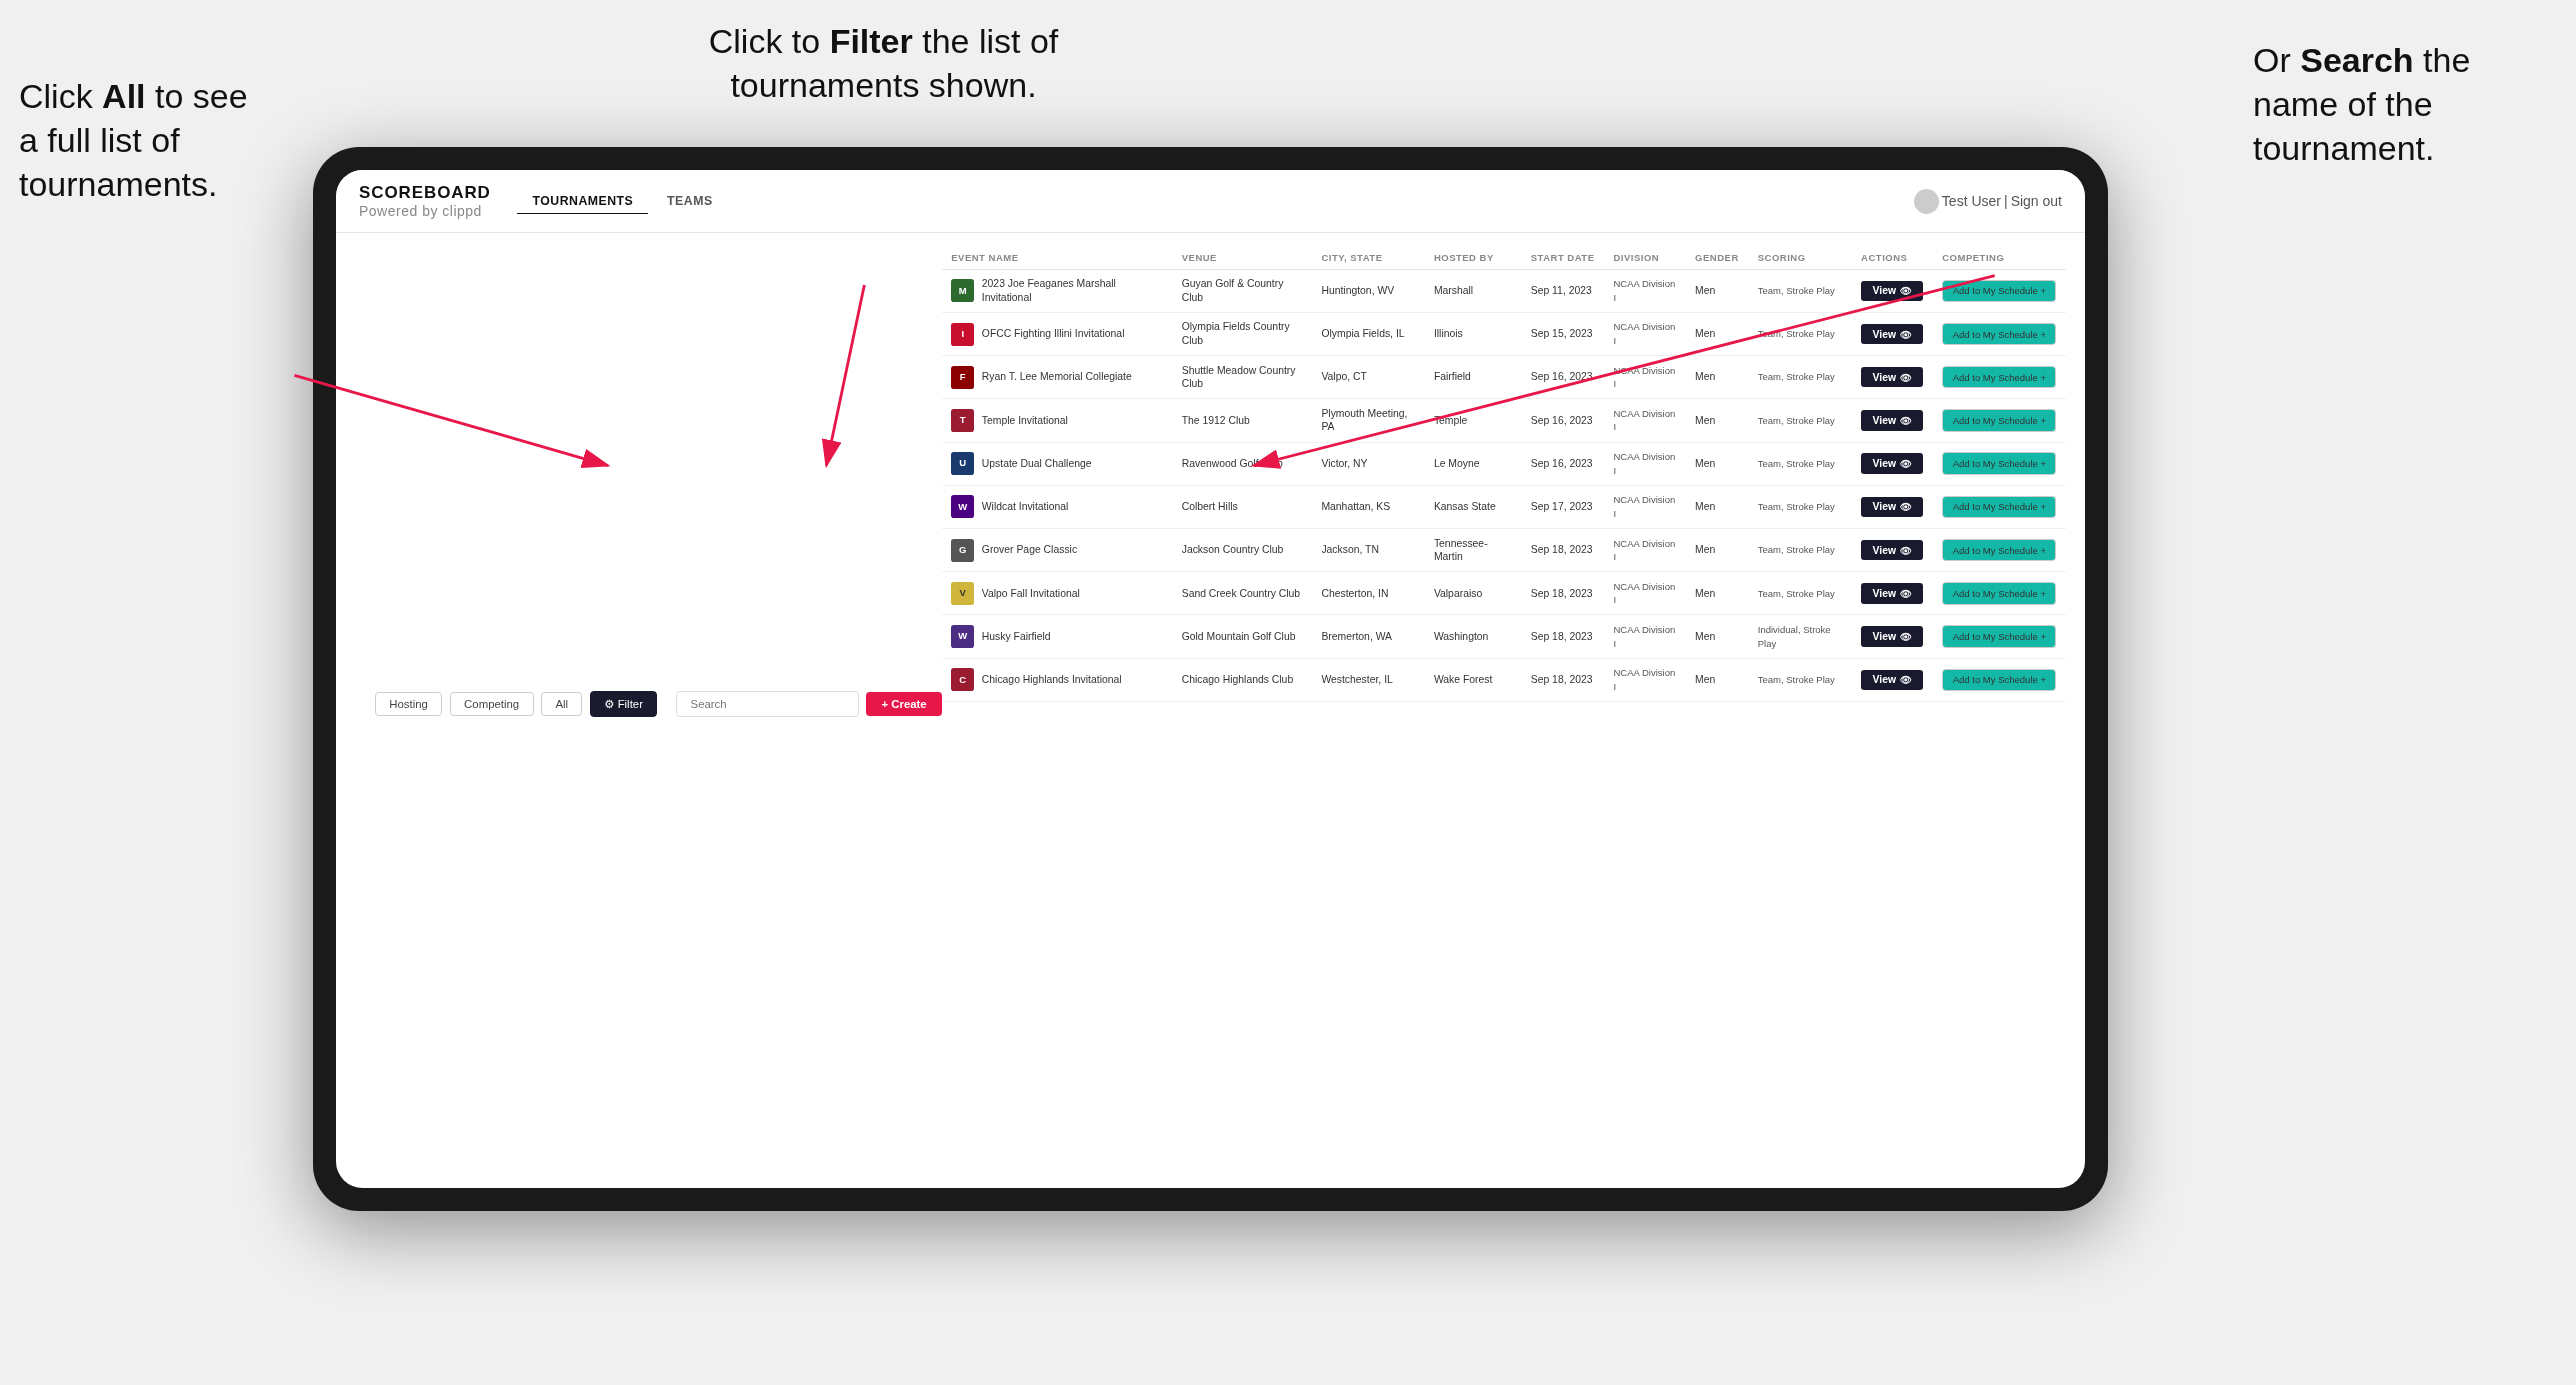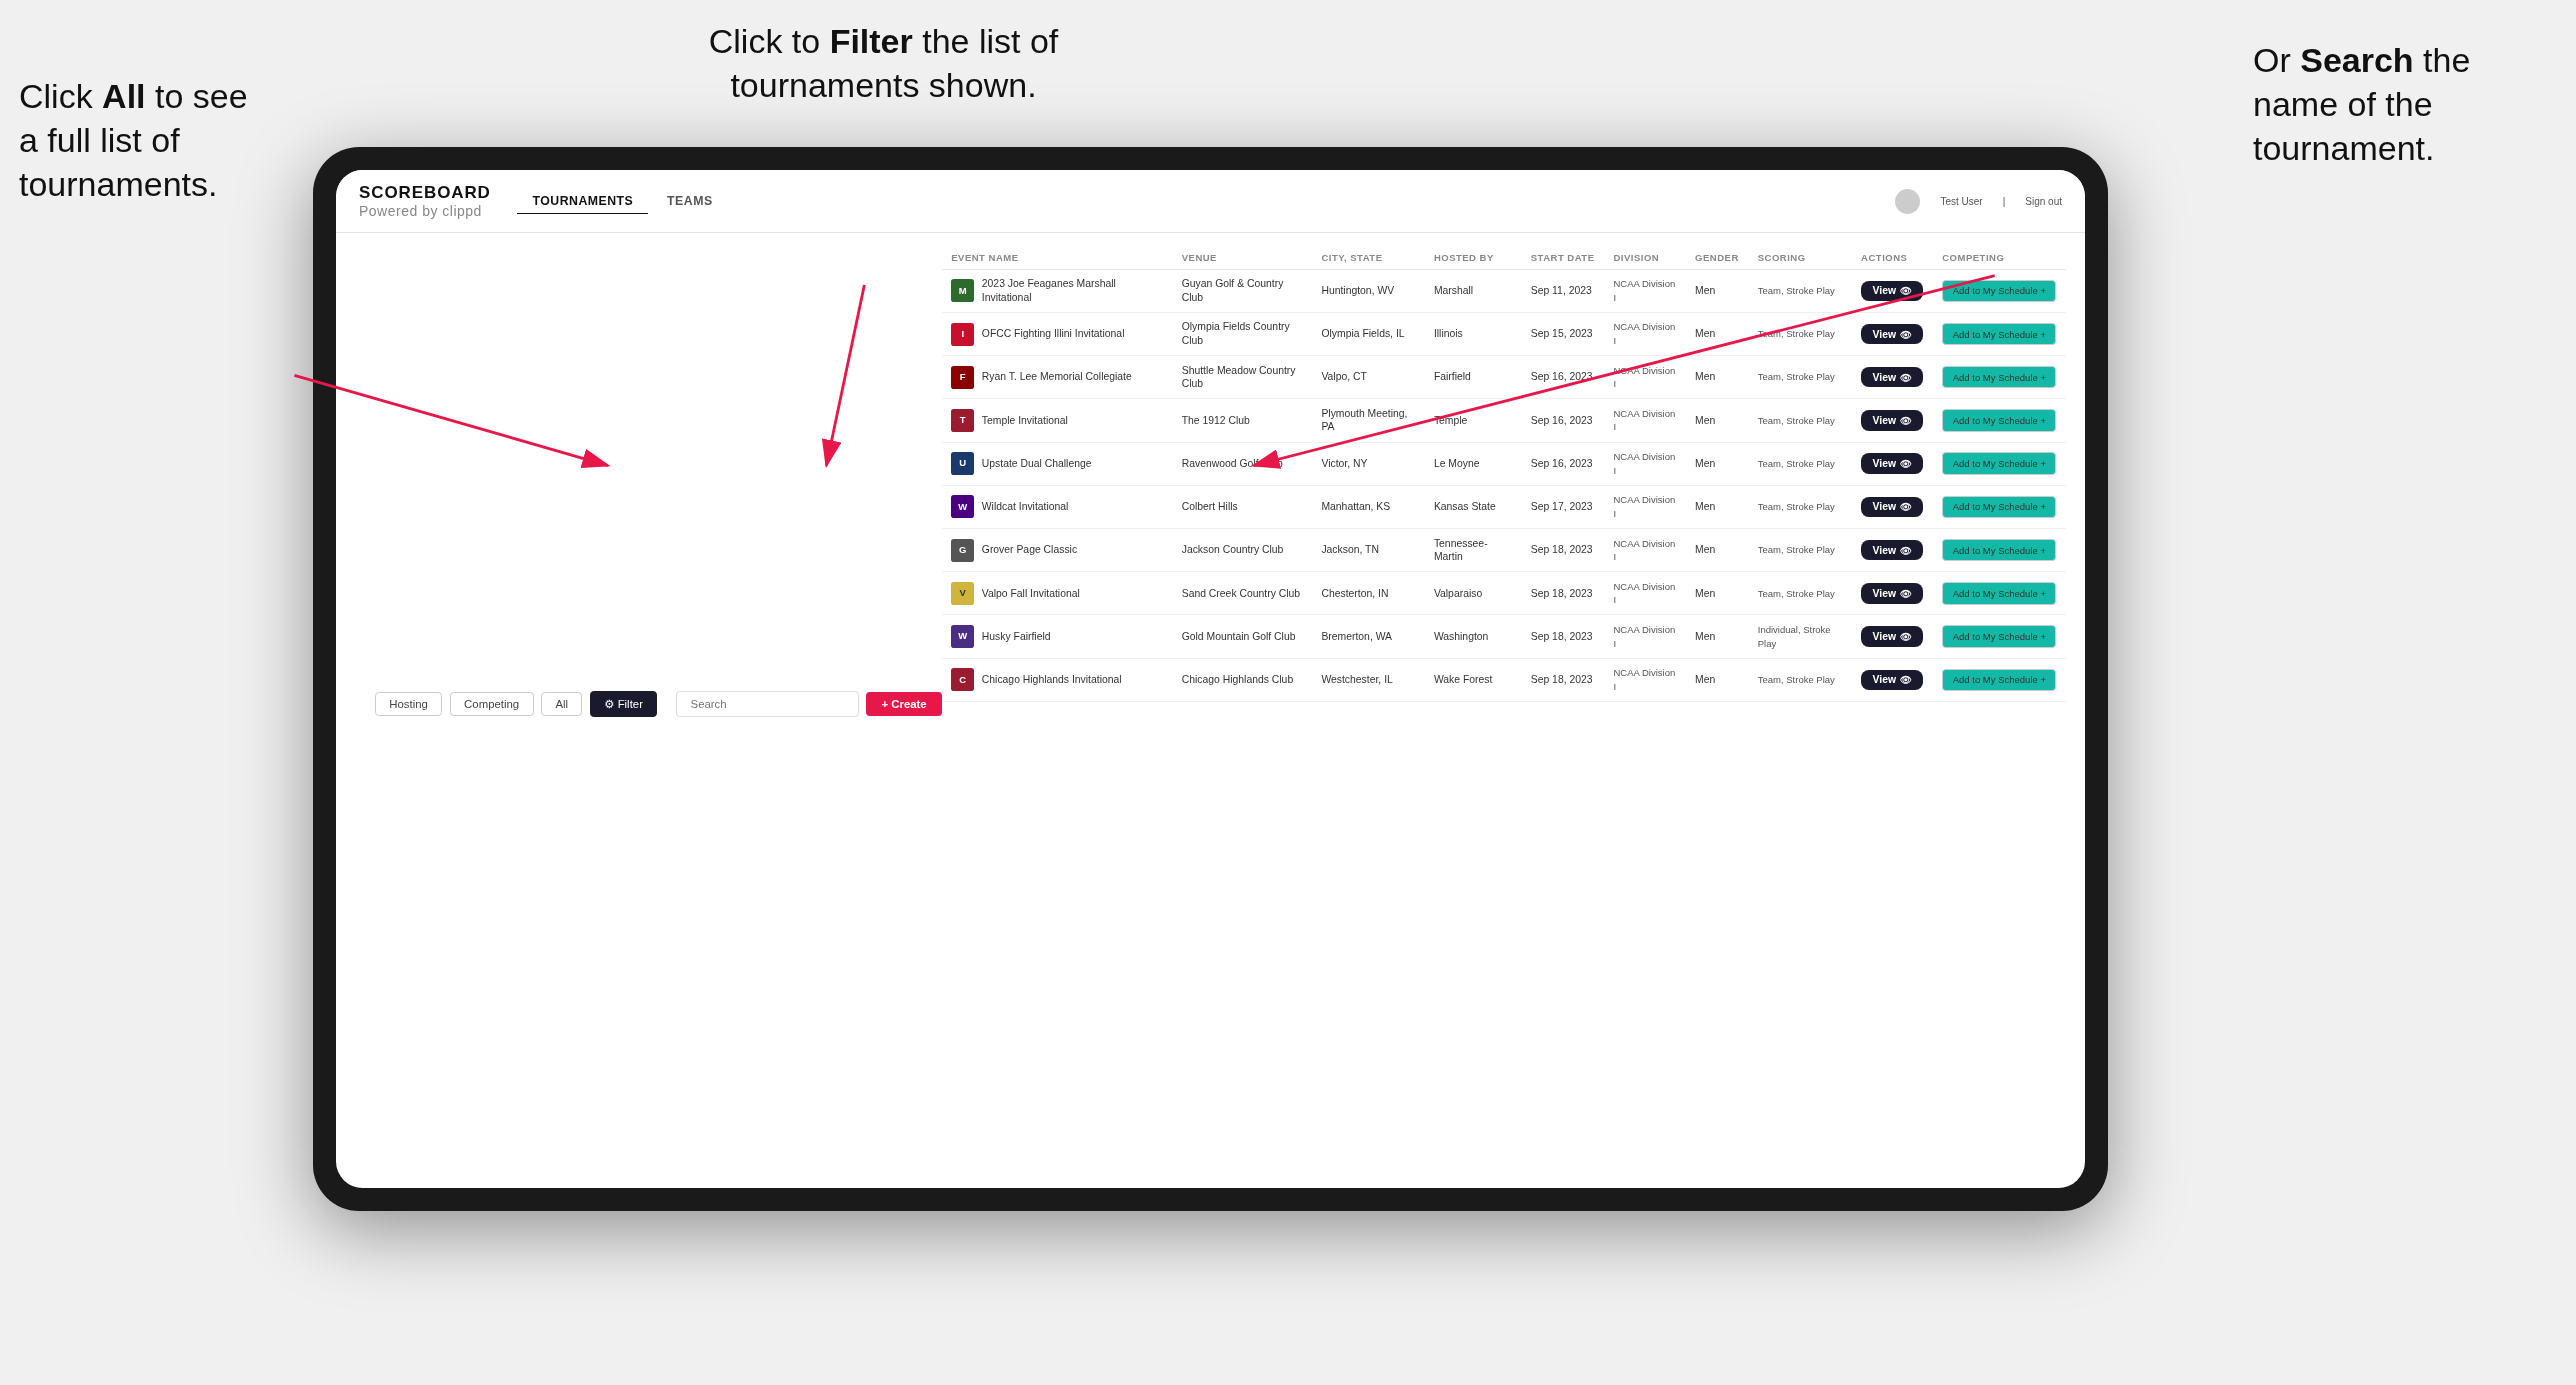--- a/index.html
+++ b/index.html
@@ -117,22 +117,22 @@
       letter-spacing: 0.5px;
     }
     .nav-tab.active {
       color: #111;
       border-bottom-color: #111;
     }
 
     .header-right {
       display: flex;
       align-items: center;
-      gap: 20px;
-      font-size: 10px;
+      gap: 3px;
+      font-size: 14px;
       color: #555;
     }
     .user-avatar {
       width: 25px;
       height: 25px;
       background: #ccc;
       border-radius: 50%;
     }
 
     
@@ -259,21 +259,21 @@
     }
 
     .view-btn {
       display: flex;
       align-items: center;
       gap: 3.8px;
       padding: 4.7px 11.4px;
       background: #1a1a2e;
       color: #fff;
       border: none;
-      border-radius: 8px;
+      border-radius: 3px;
       font-size: 10.4px;
       font-weight: 600;
       cursor: pointer;
       white-space: nowrap;
     }
     .view-btn .eye-icon {
       font-size: 9.5px;
     }
 
     .add-schedule-btn {

